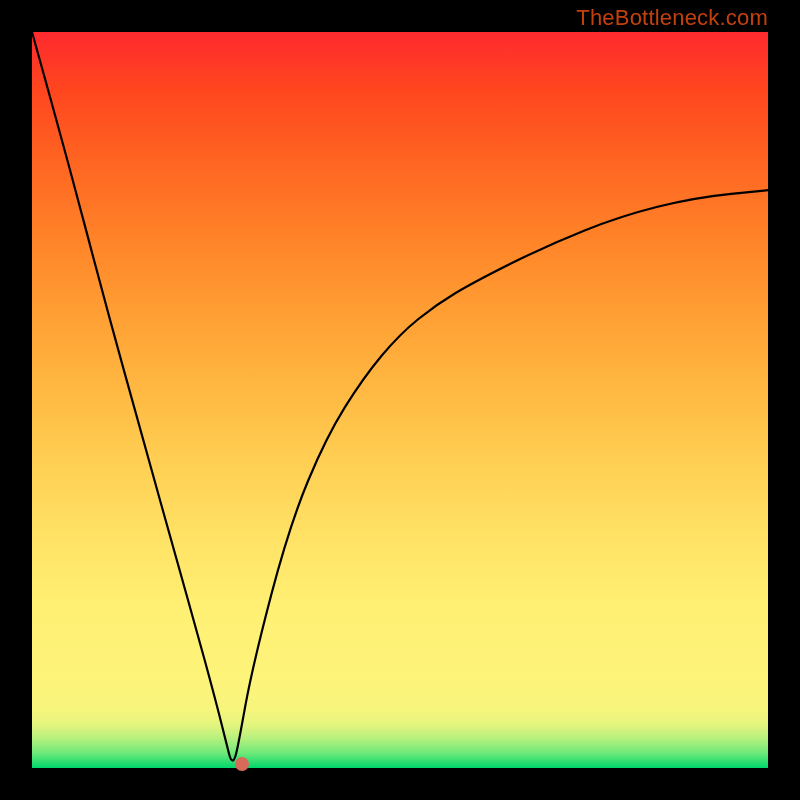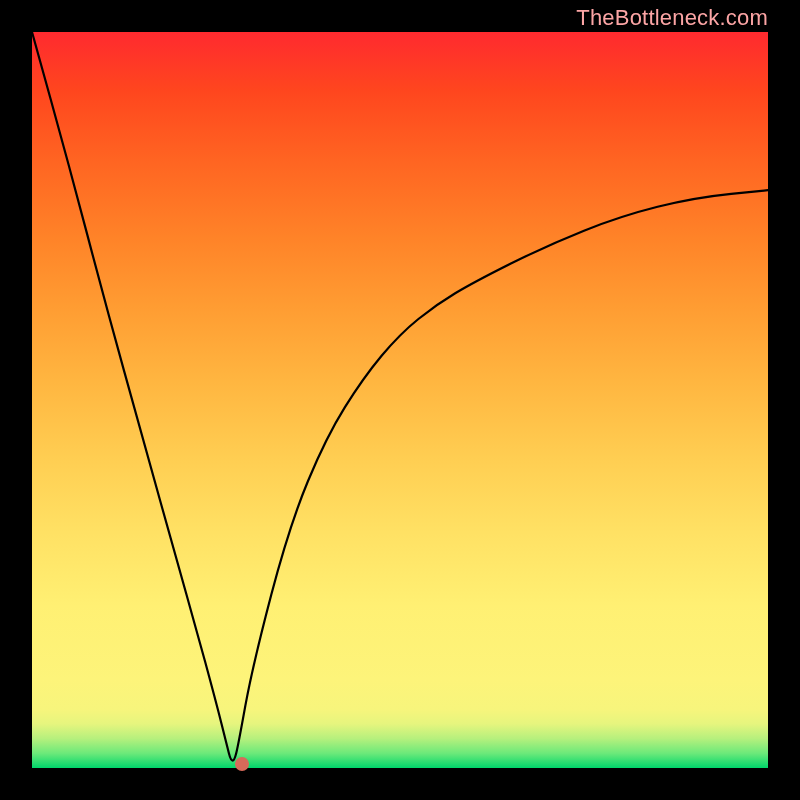--- a/index.html
+++ b/index.html
@@ -40,21 +40,21 @@
       #ff8328 72%,
       #ff6622 82%,
       #ff461e 92%,
       #ff2a2f 100%
     );
   }
   .watermark {
     position: absolute;
     top: 5px;
     right: 32px;
-    color: #fca5a5;
+    color: #c2410c;
     font-size: 22px;
     font-weight: 500;
     letter-spacing: 0.2px;
     user-select: none;
   }
   .dot {
     position: absolute;
     width: 14px;
     height: 14px;
     margin-left: -7px;

